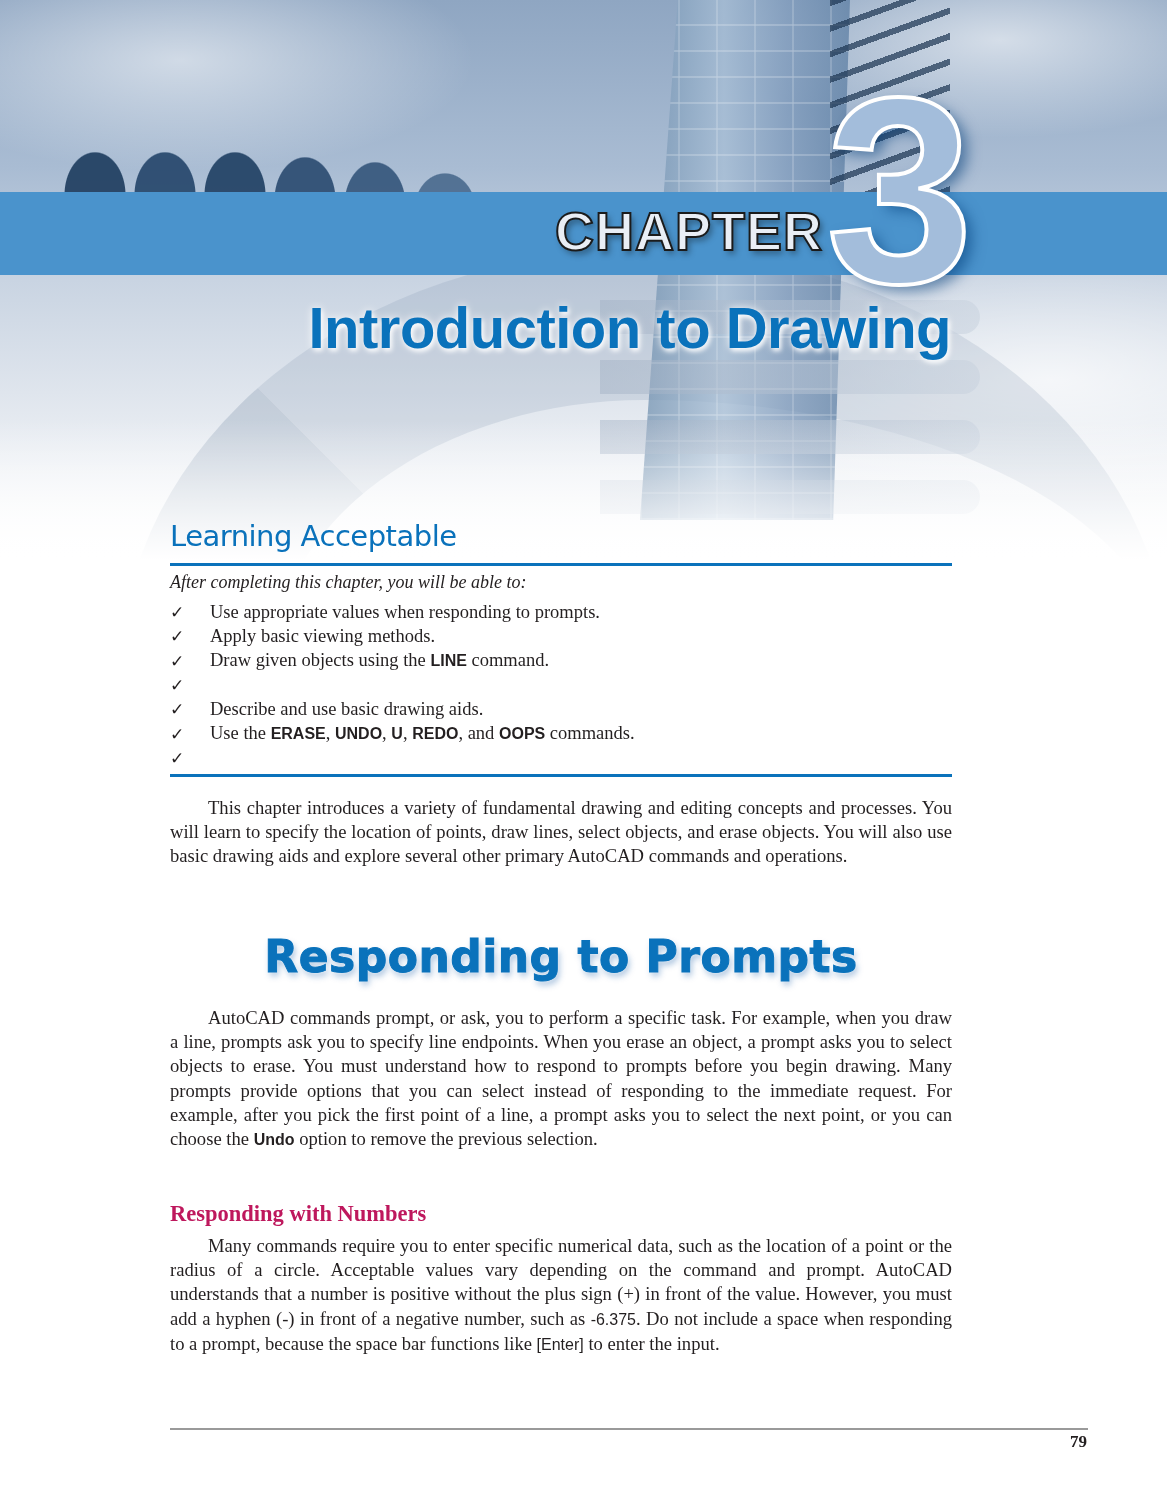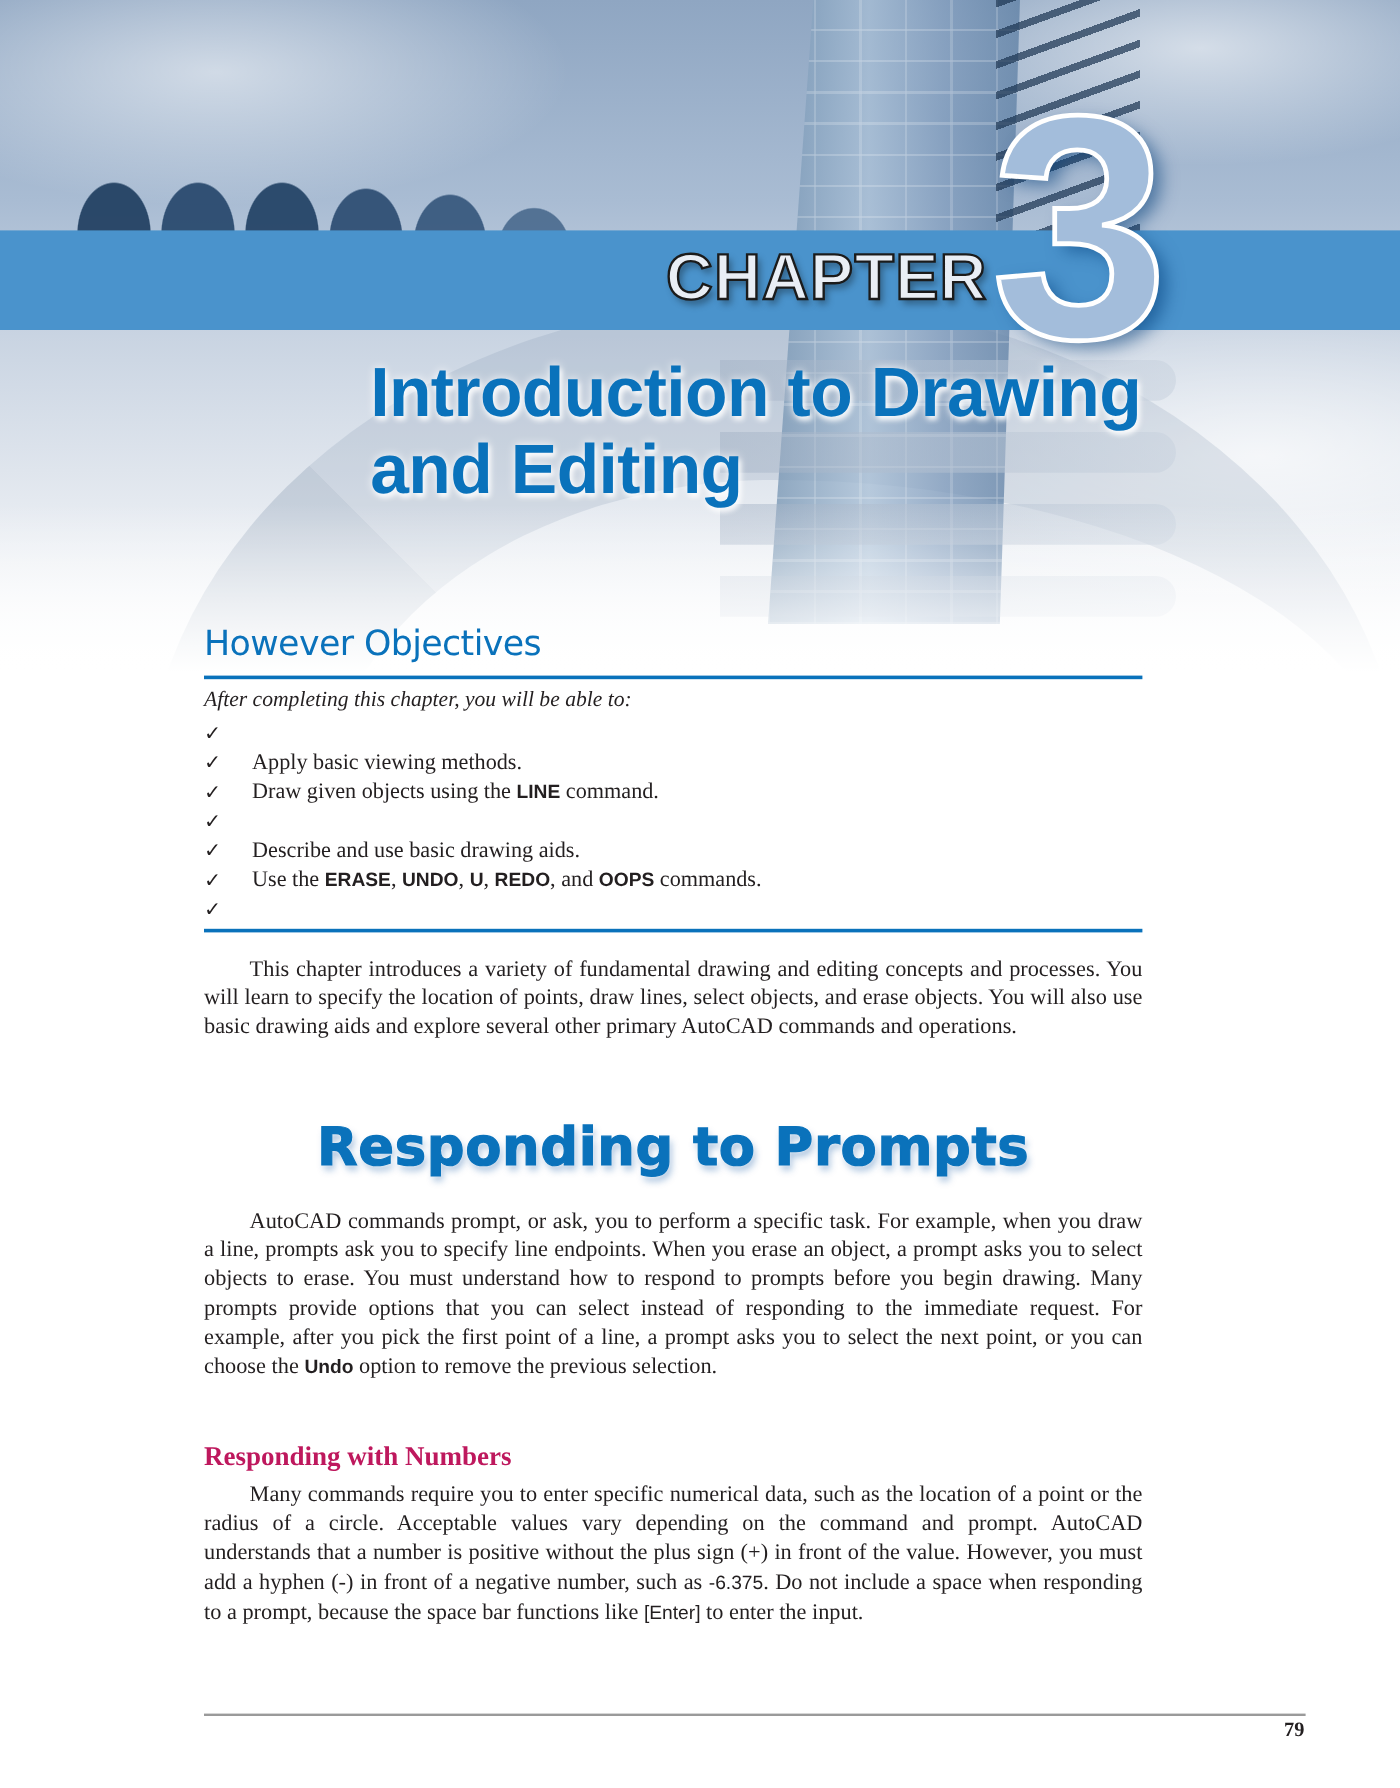--- a/index.html
+++ b/index.html
@@ -103,30 +103,30 @@
   <div class="balcony b4"></div>
   <div class="fade"></div>
 </div>
 
 <div class="band"></div>
 <div class="band-label">CHAPTER</div>
 <div class="chapter-num">3</div>
 
 <div class="title">
   <span>Introduction to Drawing</span>
-  <span>and Editing</span>
 </div>
 
-<div class="lo-heading">However Objectives</div>
+<div class="lo-heading">Learning Acceptable</div>
 <div class="rule r1"></div>
 <div class="lo-intro">After completing this chapter, you will be able to:</div>
 
 <ul class="lo-list">
   <li>
     <span class="check">✓</span>
+    <span>Use appropriate values when responding to prompts.</span>
   </li>
   <li>
     <span class="check">✓</span>
     <span>Apply basic viewing methods.</span>
   </li>
   <li>
     <span class="check">✓</span>
     <span>
       <span style="white-space:pre">Draw given objects using the </span><span class="cmd">LINE</span><span style="white-space:pre"> command.</span>
     </span>

